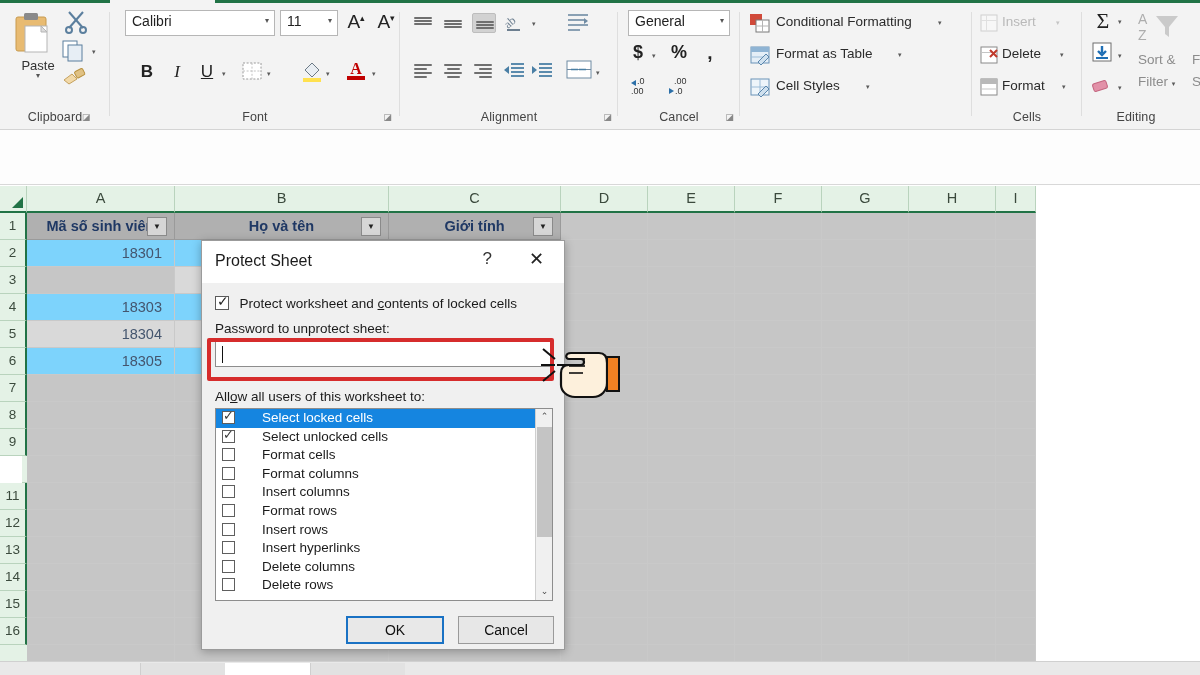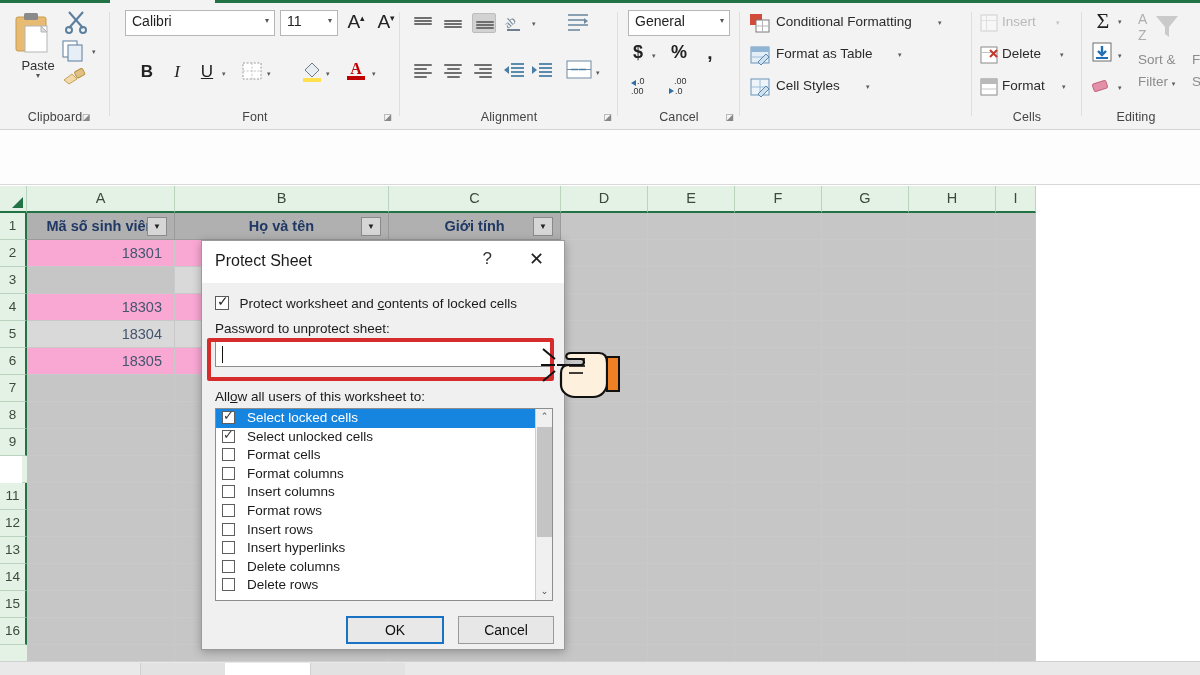--- a/index.html
+++ b/index.html
@@ -106,21 +106,21 @@
   .cell {
     position:absolute; height:27px; line-height:26px;
     border-right:1px solid #c9c9c9; border-bottom:1px solid #c9c9c9;
     font-size:14.5px; overflow:hidden; white-space:nowrap;
   }
   .cell.empty { background:#c6c6c6; }
   .hdrcell {
     background:#b0b0b0; color:#1f3864; font-weight:bold; text-align:center;
     border-right:1px solid #9a9a9a; border-bottom:1px solid #9a9a9a;
   }
-  .band-a { background:#f9a8d4; }
+  .band-a { background:#7dd3fc; }
   .band-b { background:#d9d9d9; }
   .num { text-align:right; padding-right:12px; color:#44556e; }
   .txt { text-align:center; color:#44556e; }
   .filter-btn {
     position:absolute; width:20px; height:19px; background:#d6d6d6;
     border:1px solid #8a8a8a; top:4px; font-size:8px; color:#222;
     text-align:center; line-height:17px;
   }
 
   
@@ -156,21 +156,21 @@
     position:absolute; left:6px; top:4px; width:1px; height:17px; background:#111;
   }
   .dlg-allow { position:absolute; left:13px; top:148px; font-size:13.5px; color:#1b1b1b; }
 
   .listbox {
     position:absolute; left:13px; top:167px; width:338px; height:193px;
     background:#fff; border:1px solid #8d8d8d; overflow:hidden;
   }
   .lb-item {
     position:relative; height:18.6px; line-height:18px; font-size:13.5px;
-    color:#1b1b1b; padding-left:31px; white-space:nowrap;
+    color:#1b1b1b; padding-left:46px; white-space:nowrap;
   }
   .lb-item.sel { background:#1585e0; color:#fff; }
   .lb-cb {
     position:absolute; left:6px; top:2px; width:13px; height:13px;
     background:#fff; border:1px solid #5e5e5e;
   }
   .lb-cb.on:after { content:"✓"; position:absolute; left:0px; top:-5px; font-size:13px; color:#3a3a3a; }
   .lb-scroll {
     position:absolute; right:0; top:0; width:17px; height:100%;
     background:#f0f0f0; border-left:1px solid #cfcfcf;

